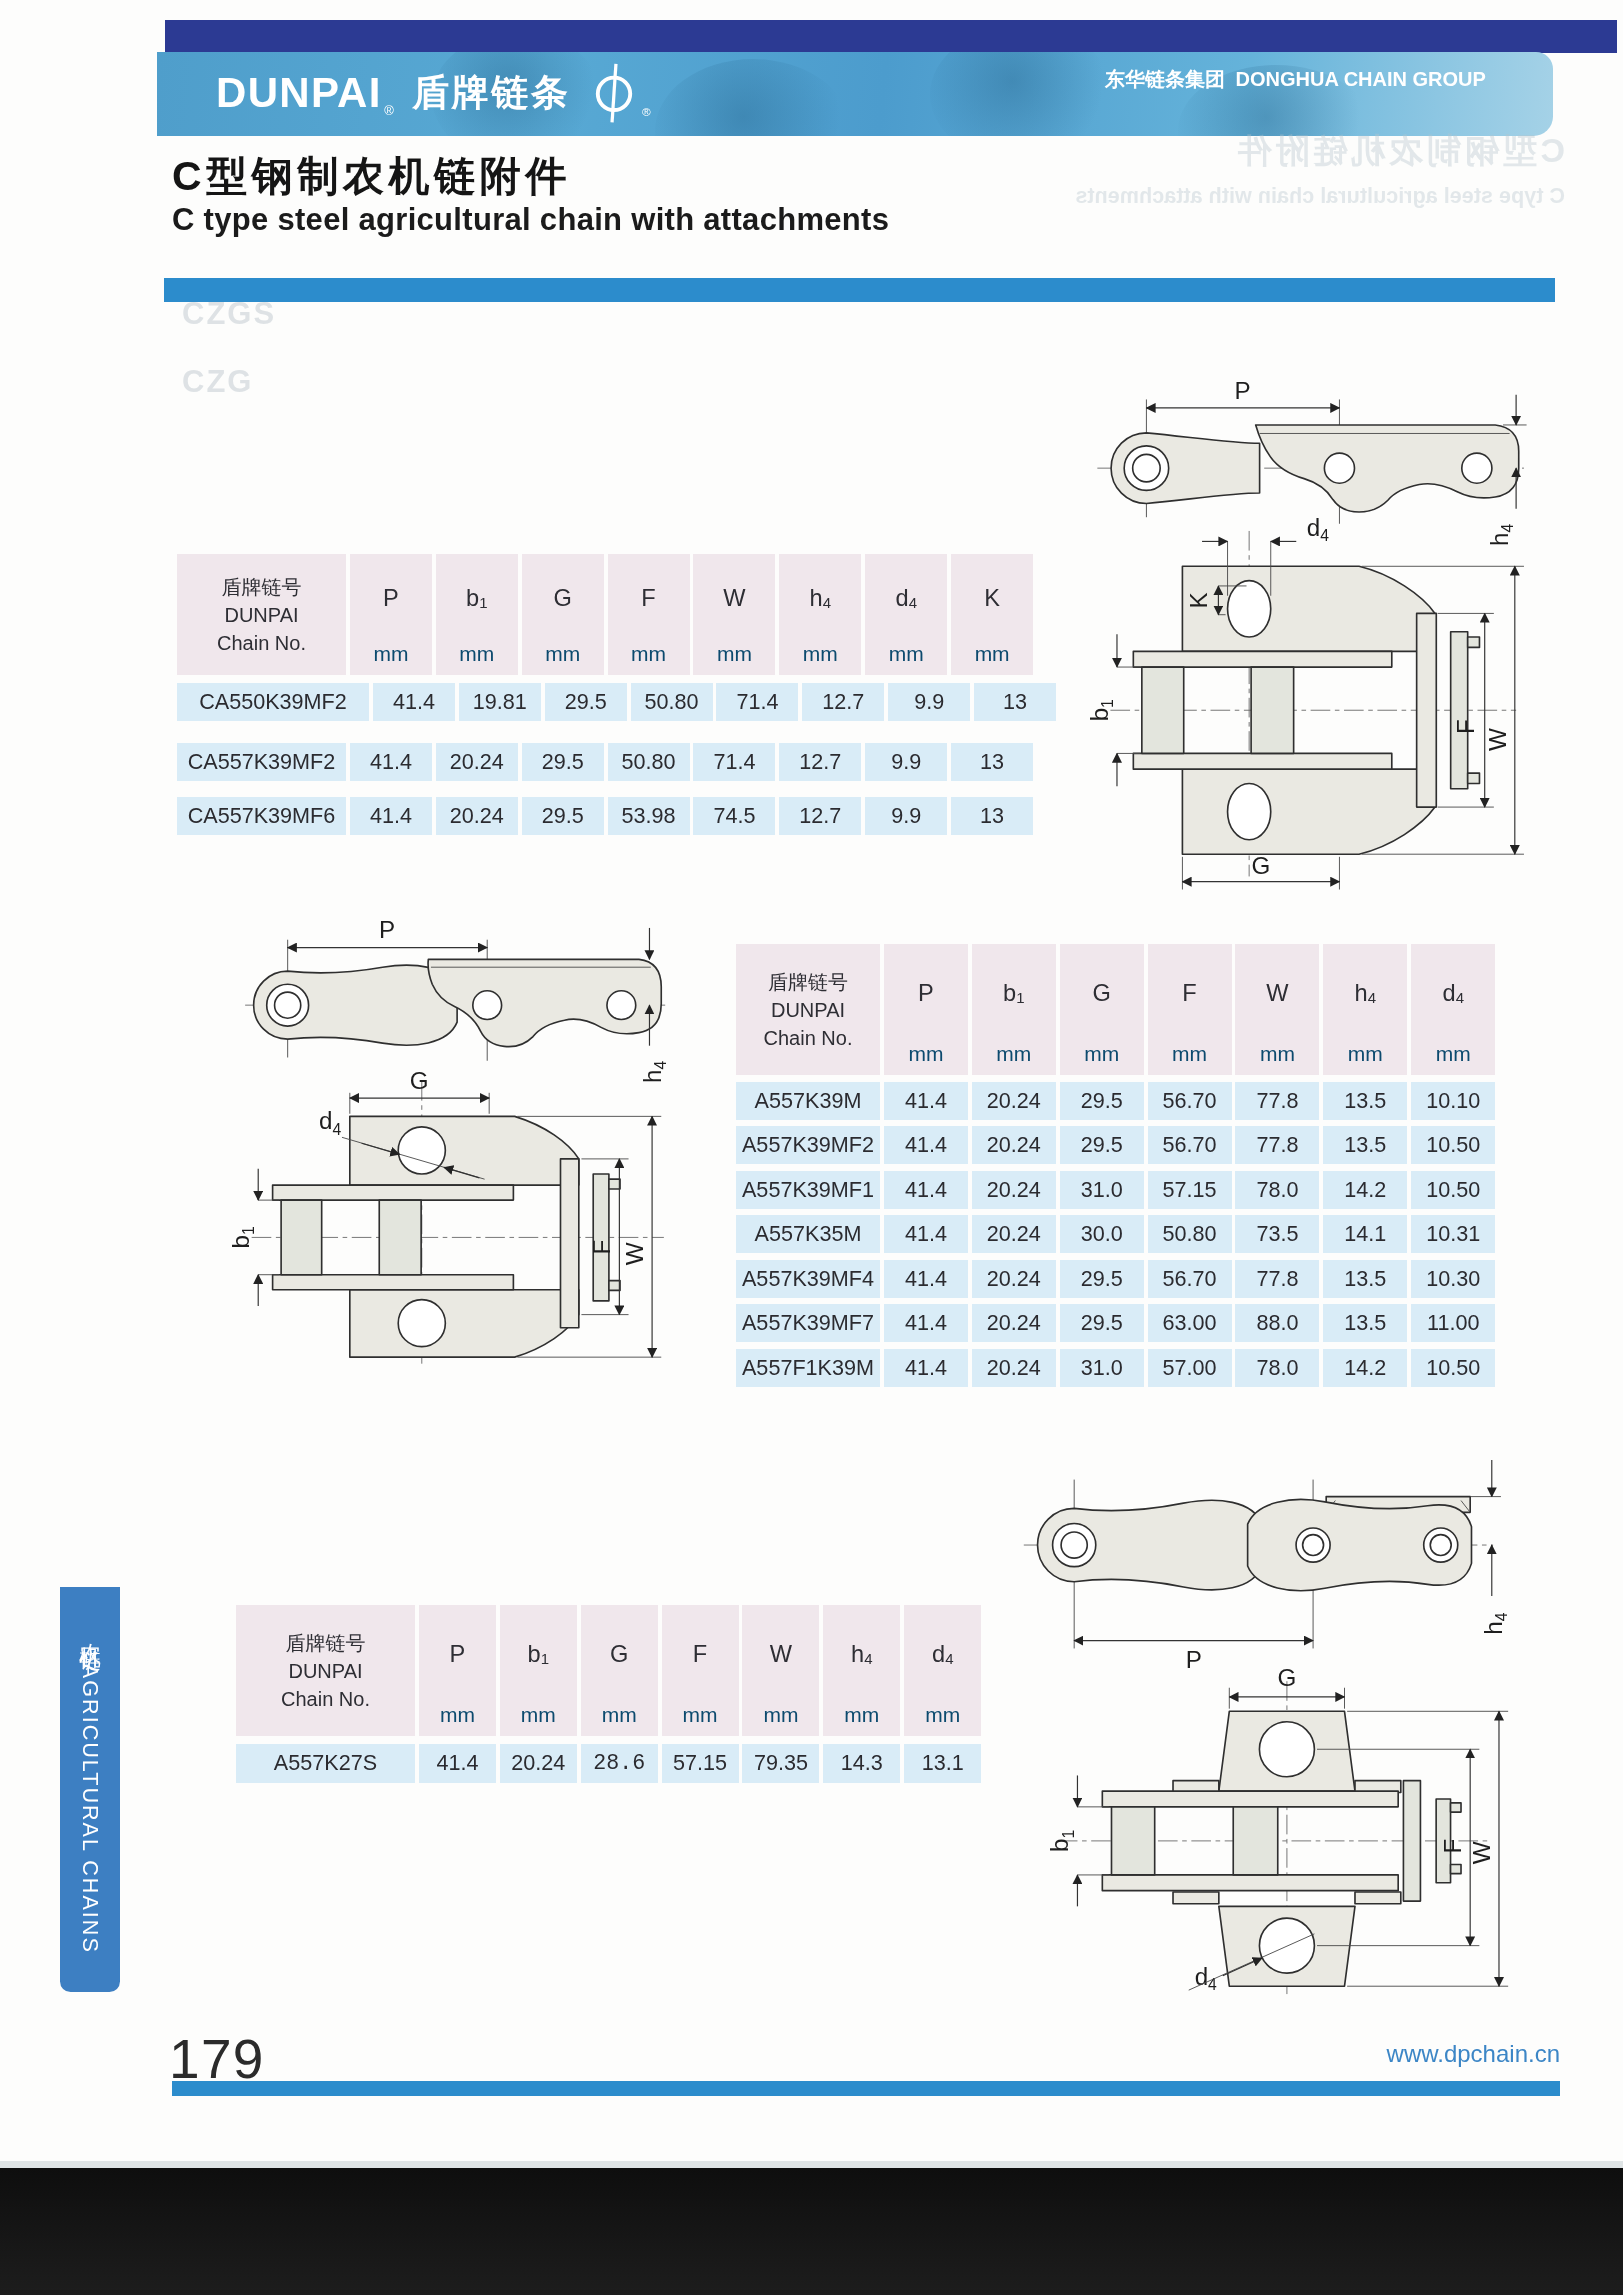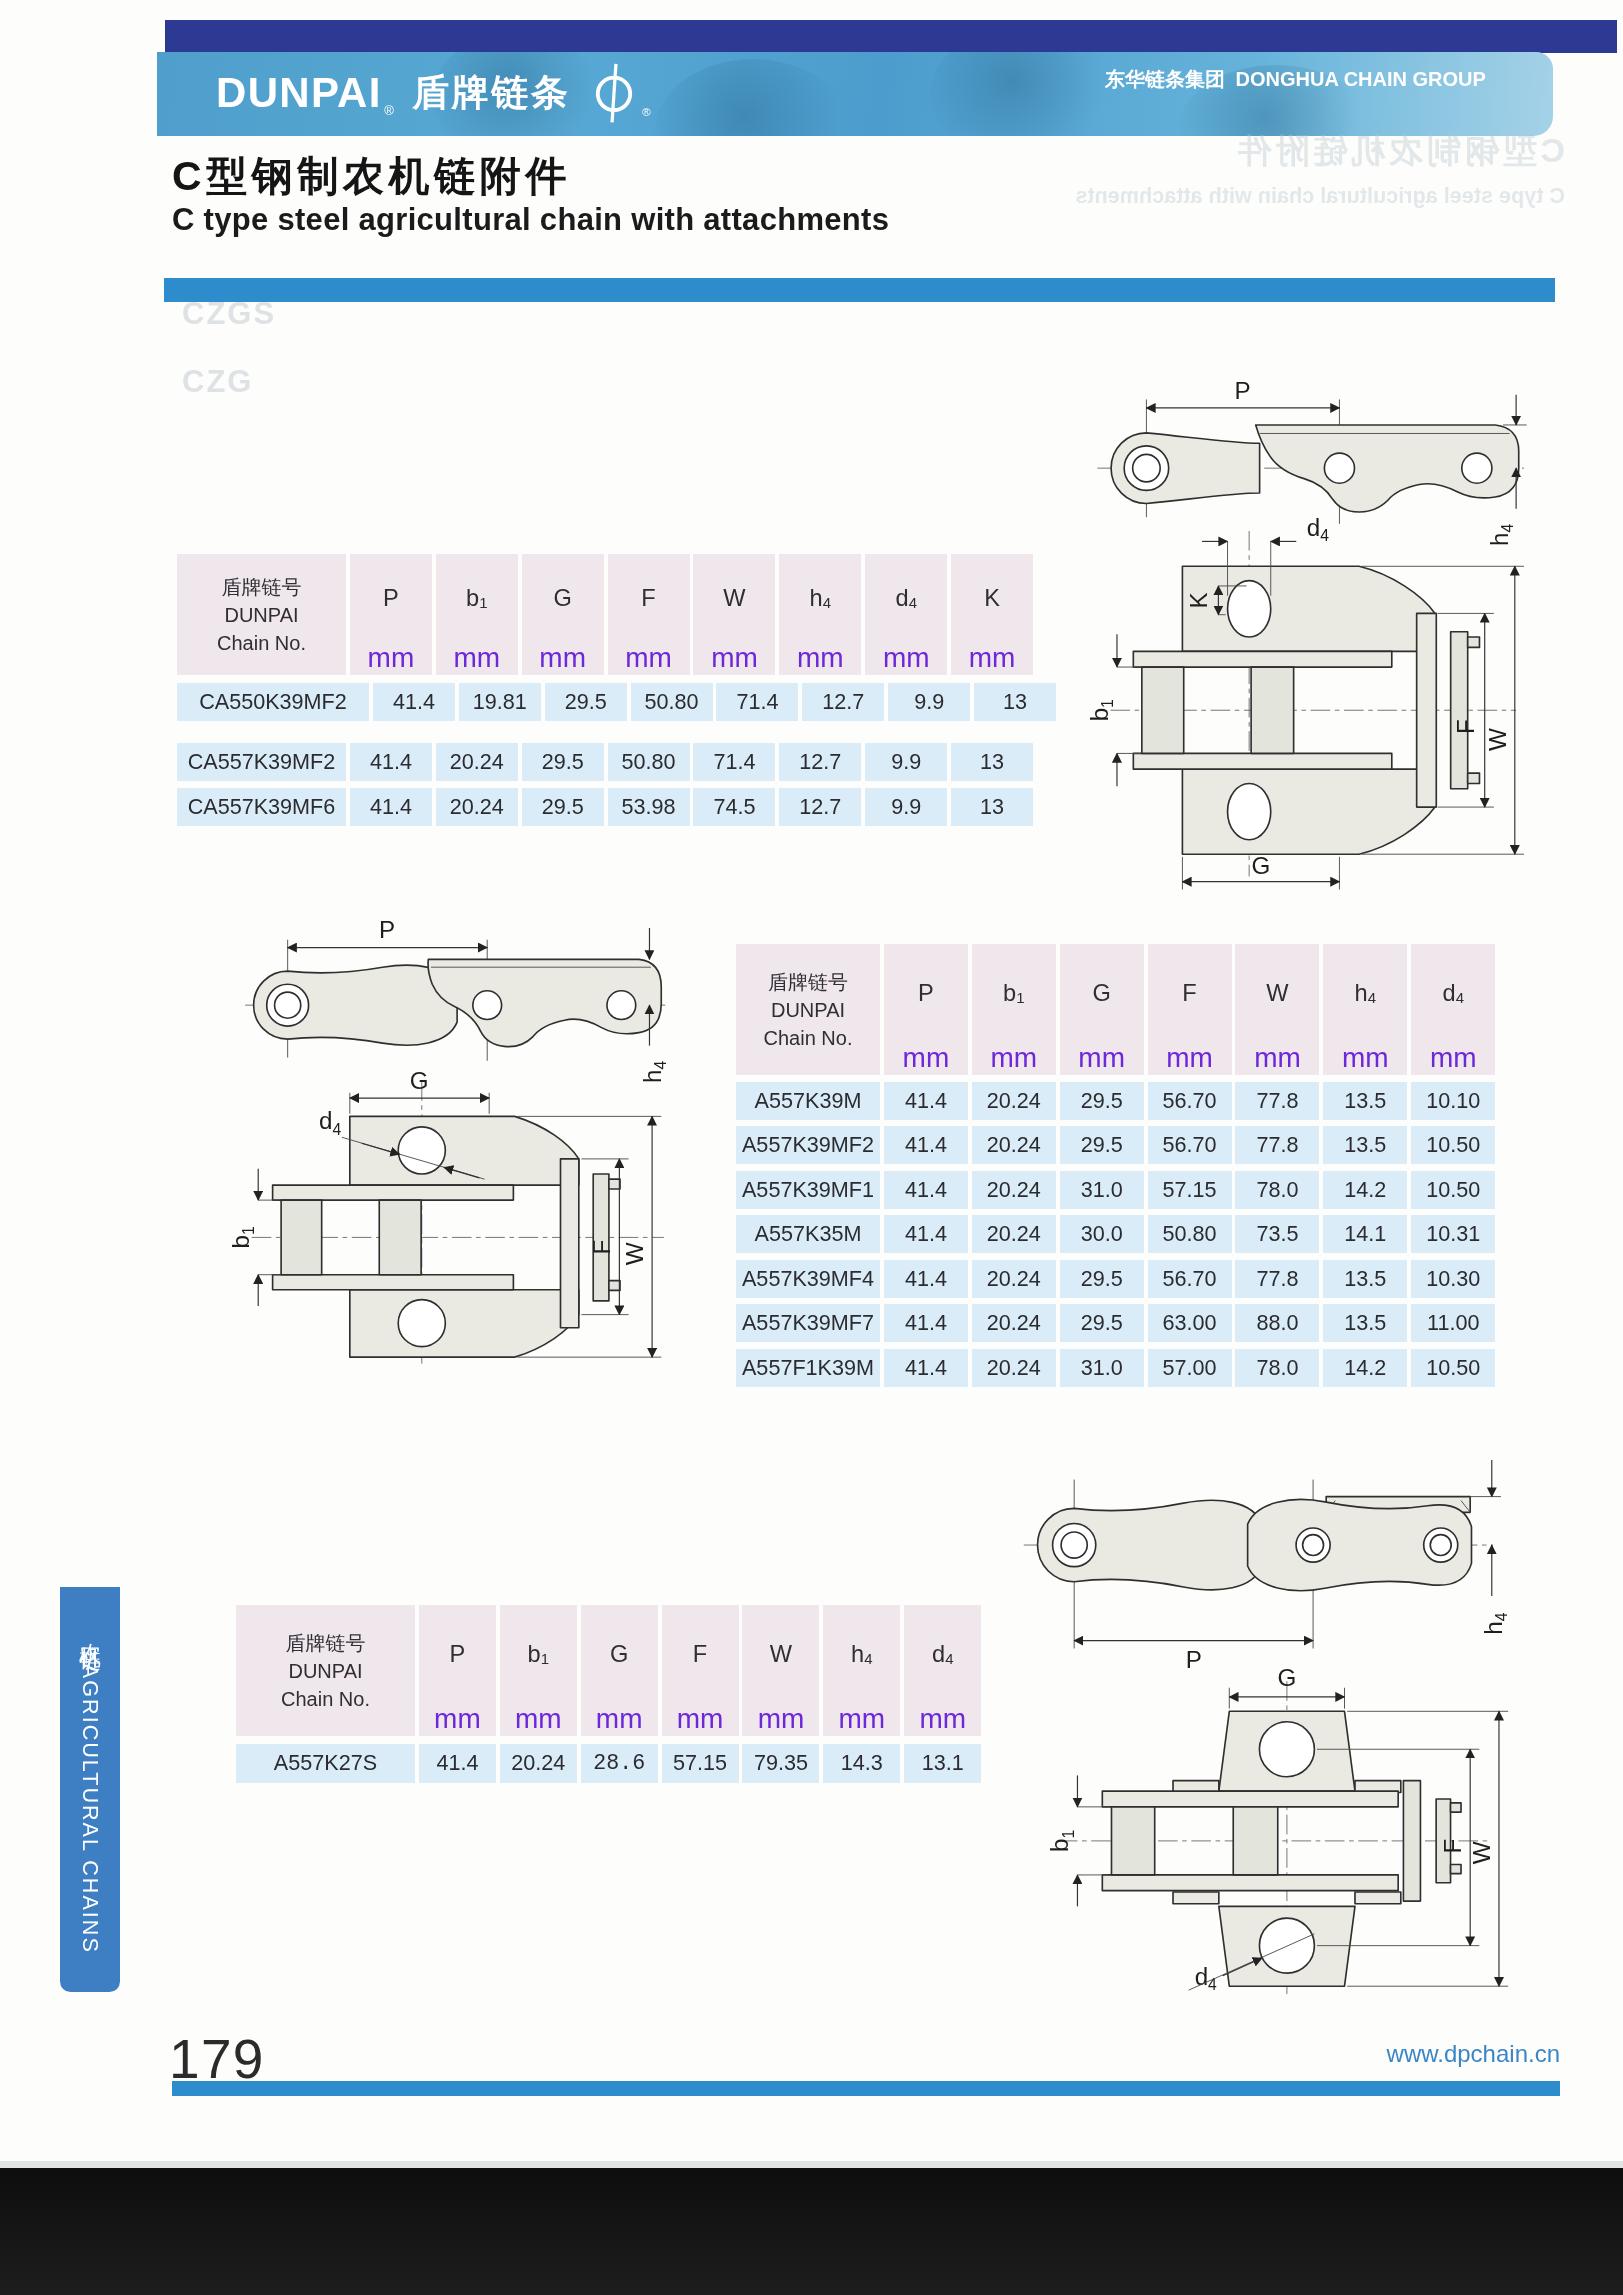--- a/index.html
+++ b/index.html
@@ -35,21 +35,21 @@
   .ghost-mirror .ge { font-size:21.6px; font-weight:700; margin-top:9.2px; white-space:nowrap; }
 
   
   .spec-table { position:absolute; }
   .t-header { display:flex; gap:3.9px; }
   .t-headcell { background:#f0e7ec; display:flex; flex-direction:column; }
   .t-chainhead { background:#f0e7ec; display:flex; flex-direction:column; justify-content:center; align-items:center;
                  font-size:20px; color:#2e2e34; line-height:1.4; text-align:center; }
   .t-collabel { flex:1; display:flex; align-items:center; justify-content:center; font-size:23.6px; color:#2e2e34; }
   .t-collabel .sub { font-size:15px; margin-top:9.2px; }
-  .t-unit { height:33px; display:flex; align-items:flex-start; justify-content:center; font-size:28px; color:#6d28d9; }
+  .t-unit { height:33px; display:flex; align-items:flex-start; justify-content:center; font-size:21px; color:#0c4a6e; }
   .t-row { display:flex; gap:3.9px; }
   .t-cell { background:#d9ecf7; display:flex; align-items:center; justify-content:center; font-size:21.6px; color:#2b2b30; }
 
   
   .drawing { position:absolute; }
   .part { fill:#eae9e2; stroke:#2f2f2f; stroke-width:2.5; stroke-linejoin:round; }
   .part2 { fill:#e3e5dd; stroke:#2f2f2f; stroke-width:2.5; stroke-linejoin:round; }
   .hole { fill:#ffffff; stroke:#2f2f2f; stroke-width:2.5; }
   .thin { stroke:#4a4a4a; stroke-width:1.4; fill:none; }
   .cl { stroke:#6a6a6a; stroke-width:1.4; fill:none; stroke-dasharray:30 7 7 7; }
@@ -184,21 +184,21 @@
           <div class="t-cell" style="width: 169px; height: 38px;">CA557K39MF2</div>
           <div class="t-cell" style="width: 82px; height: 38px;">41.4</div>
           <div class="t-cell" style="width: 82px; height: 38px;">20.24</div>
           <div class="t-cell" style="width: 82px; height: 38px;">29.5</div>
           <div class="t-cell" style="width: 82px; height: 38px;">50.80</div>
           <div class="t-cell" style="width: 82px; height: 38px;">71.4</div>
           <div class="t-cell" style="width: 82px; height: 38px;">12.7</div>
           <div class="t-cell" style="width: 82px; height: 38px;">9.9</div>
           <div class="t-cell" style="width: 82px; height: 38px;">13</div>
         </div>
-        <div class="t-row" style="margin-top: 7px;">
+        <div class="t-row" style="margin-top: 16px;">
           <div class="t-cell" style="width: 169px; height: 38px;">CA557K39MF6</div>
           <div class="t-cell" style="width: 82px; height: 38px;">41.4</div>
           <div class="t-cell" style="width: 82px; height: 38px;">20.24</div>
           <div class="t-cell" style="width: 82px; height: 38px;">29.5</div>
           <div class="t-cell" style="width: 82px; height: 38px;">53.98</div>
           <div class="t-cell" style="width: 82px; height: 38px;">74.5</div>
           <div class="t-cell" style="width: 82px; height: 38px;">12.7</div>
           <div class="t-cell" style="width: 82px; height: 38px;">9.9</div>
           <div class="t-cell" style="width: 82px; height: 38px;">13</div>
         </div>

